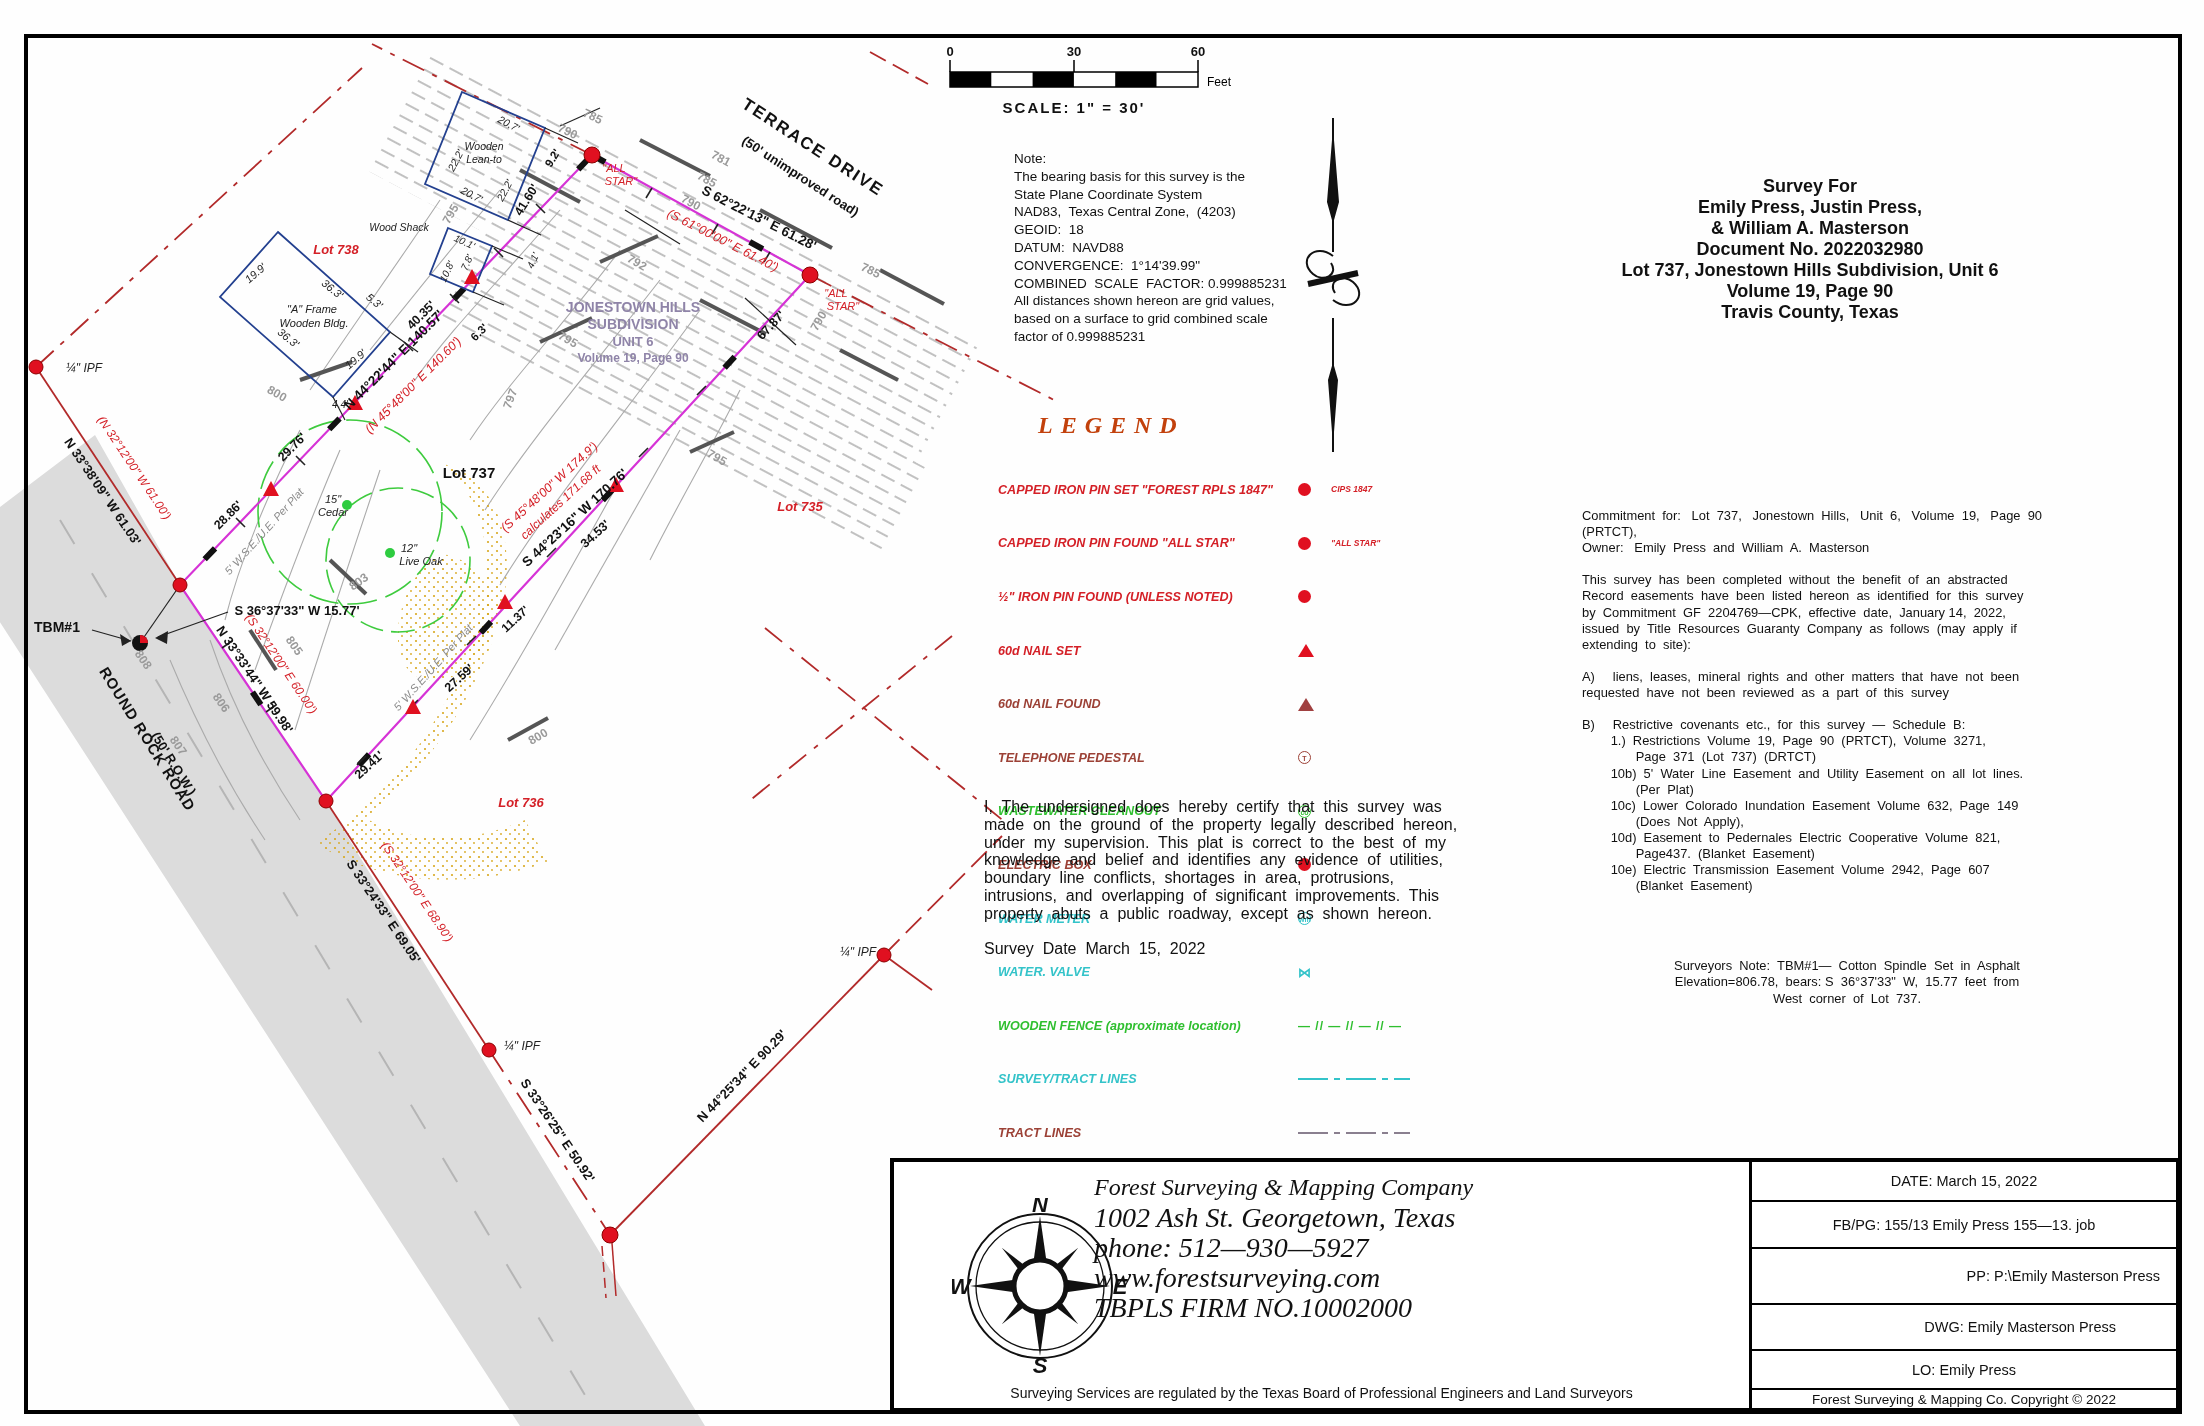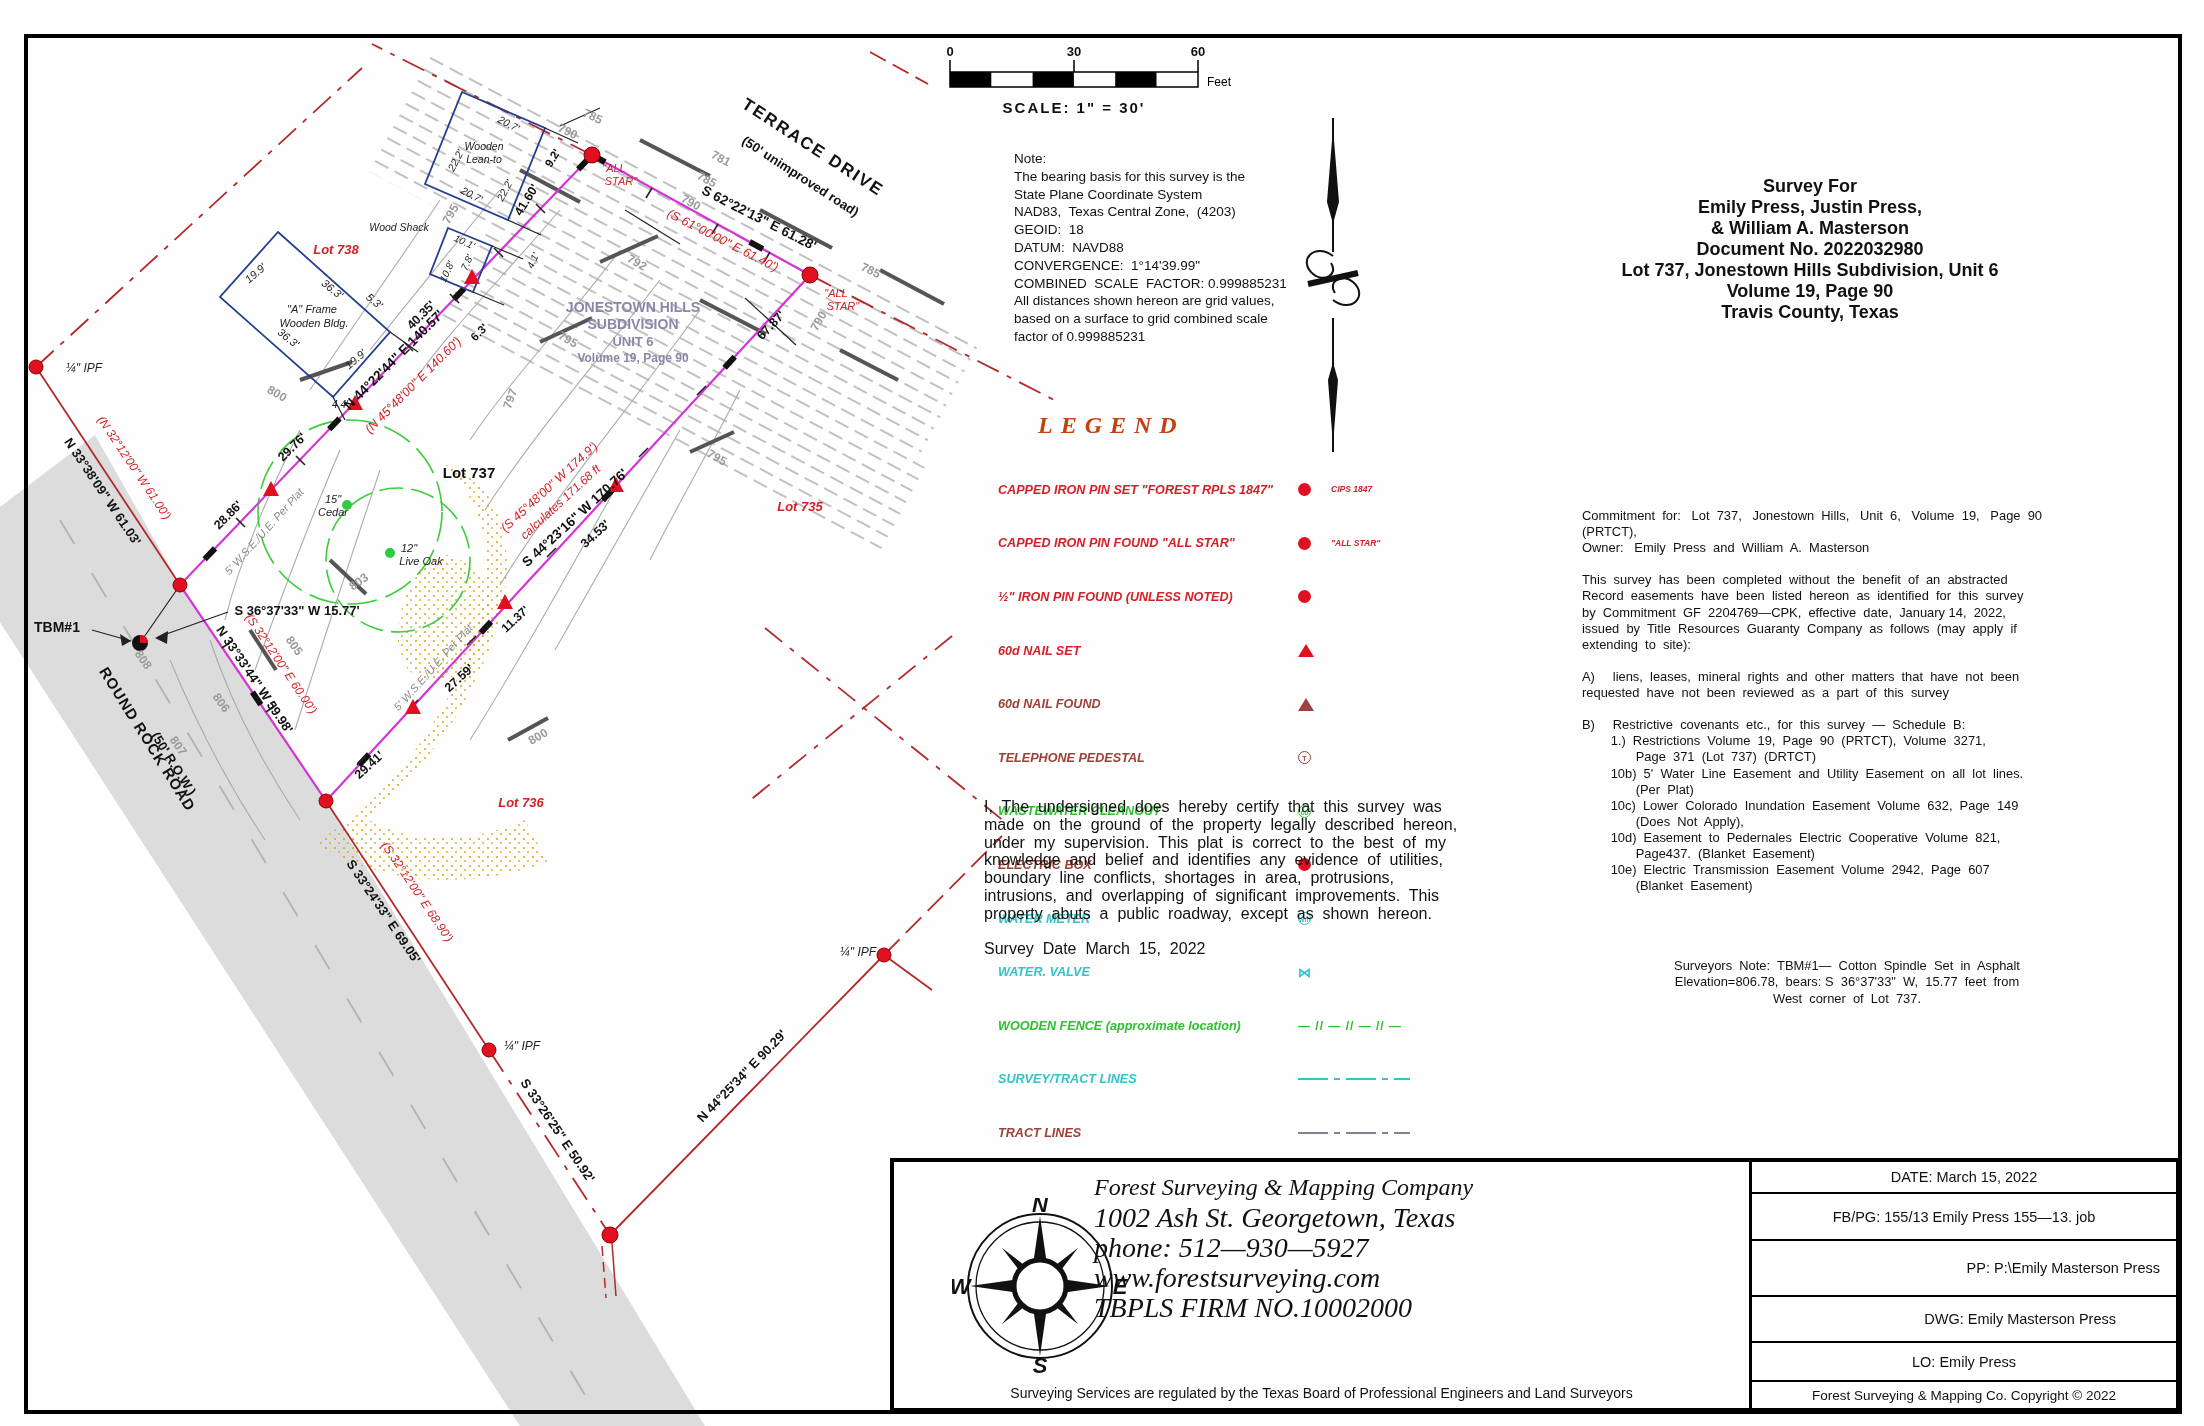--- a/index.html
+++ b/index.html
@@ -35,21 +35,21 @@
   .surv{left:1597px;top:958px;width:500px;font-size:12.9px;line-height:16.4px;text-align:center;}
   .cert{left:984px;top:798px;width:470px;font-size:16px;line-height:17.8px;}
   .footer{position:absolute;left:890px;top:1158px;width:1290px;height:254px;border:4px solid #000;background:#fff;box-sizing:border-box;display:flex;}
   .f-left{position:relative;width:858px;border-right:3px solid #000;box-sizing:border-box;}
   .company{position:absolute;left:200px;top:10px;width:640px;text-align:left;font-family:"Liberation Serif",serif;font-style:italic;}
   .company .c1{font-size:24px;line-height:31px;}
   .company .c2{font-size:28px;line-height:30px;}
   .reg{position:absolute;left:0;bottom:6px;width:100%;text-align:center;font-size:14px;line-height:18.5px;}
   .f-table{flex:1;display:flex;flex-direction:column;}
   .f-table .tr{border-bottom:2.5px solid #000;display:flex;align-items:center;justify-content:center;font-size:14.5px;box-sizing:border-box;}
-  .tr.r1{height:32px;} .tr.r2{height:47px;} .tr.r3{height:56px;justify-content:flex-end;padding-right:16px;}
+  .tr.r1{height:40px;} .tr.r2{height:47px;} .tr.r3{height:56px;justify-content:flex-end;padding-right:16px;}
   .tr.r4{height:46px;justify-content:flex-end;padding-right:60px;} .tr.r5{height:39px;}
   .tr.r6{flex:1;border-bottom:none;font-size:13.5px;}
   .compassbox{position:absolute;left:58px;top:36px;width:176px;height:176px;}
 </style>
 </head>
 <body>
 
 <div class="page">
 
   <svg class="map" viewBox="0 0 2204 1426">

